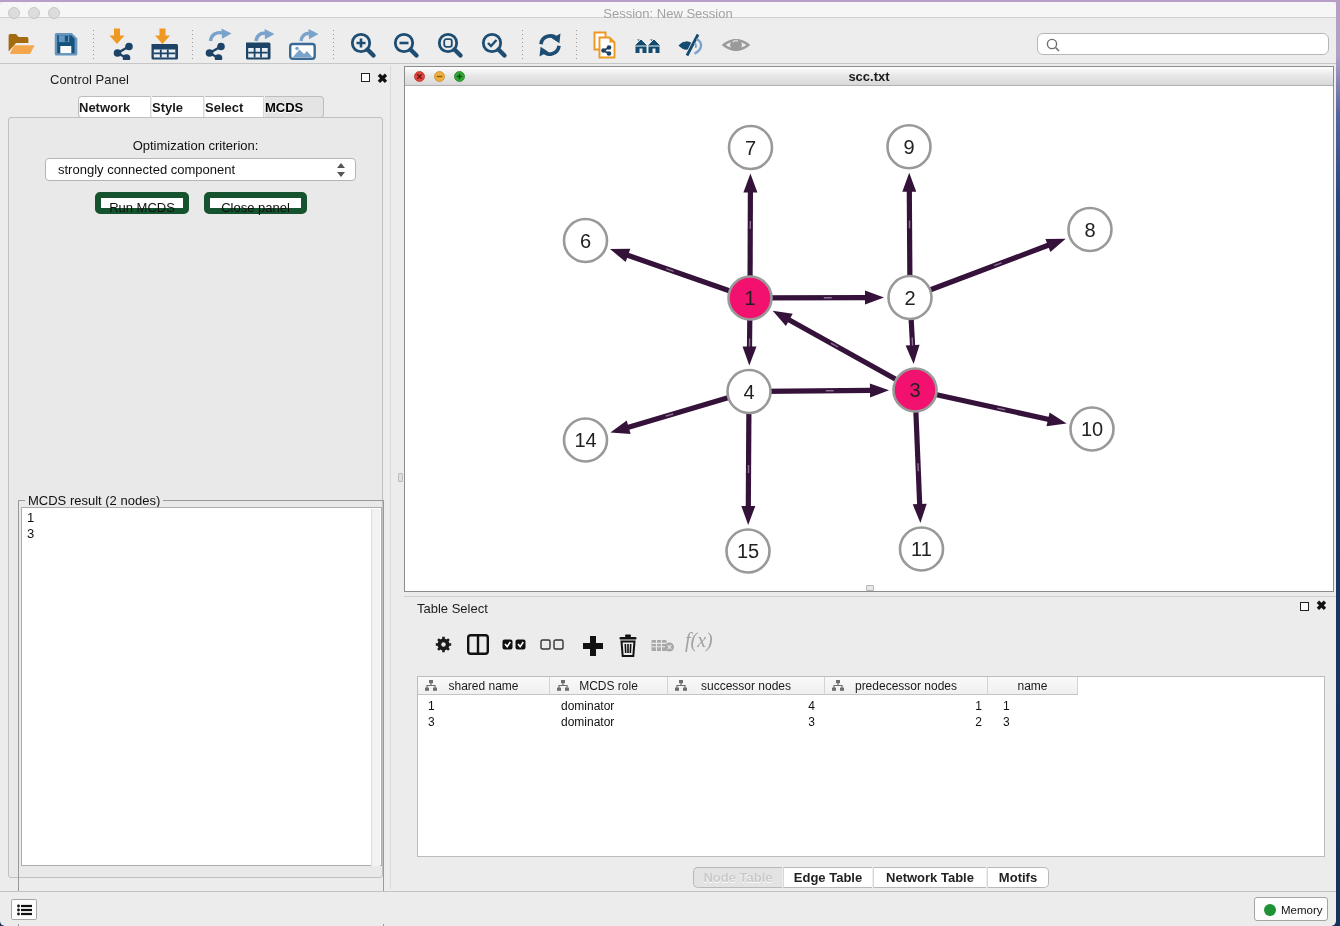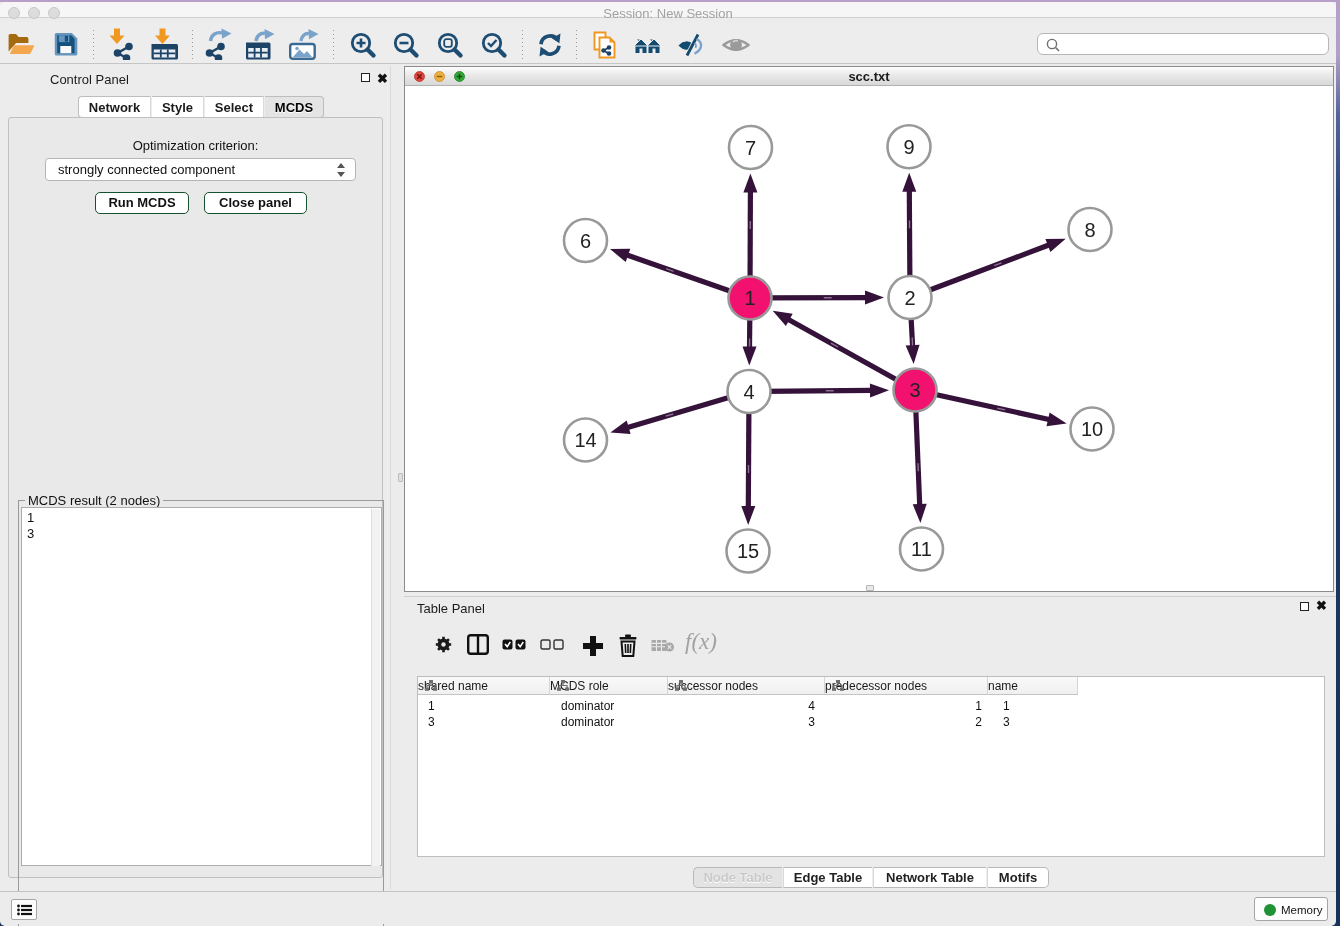--- a/index.html
+++ b/index.html
@@ -15,40 +15,40 @@
 .tbi { position:absolute; top:9px; width:28px; height:28px; }
 .tbib { top:6px; width:32px; height:32px; }
 .tsep { position:absolute; top:8px; width:1px; height:30px; background-image:linear-gradient(#9a9a9a 33%, rgba(255,255,255,0) 0%); background-size:1px 4px; }
 #searchbox { position:absolute; left:1037px; top:11px; width:292px; height:22px; background:#fff; border:1px solid #b7b7b7; border-radius:6px; }
 
 #cpanel { position:absolute; left:0px; top:64px; width:396px; height:825px; }
 #cp-title { position:absolute; left:13px; top:6px; font-size:13px; color:#1c1c1c;margin-left:37px; }
 .float-ico { position:absolute; width:9px; height:9px; border:1.5px solid #222; background:#fff; }
 .close-x { position:absolute; font-size:13px; font-weight:bold; color:#111; }
 #cp-tabs { position:absolute; left:78px; top:30px; height:22px; }
-.tabseg { position:absolute; top:0; height:22px; background:#fff; border-top:1px solid #bdbdbd; border-bottom:1px solid #bdbdbd; text-align:center; font-size:13px; font-weight:bold; color:#1a1a1a; line-height:21px; }
+.tabseg { position:absolute; top:0; height:22px; background:#fff; border-top:1px solid #bdbdbd; border-bottom:1px solid #bdbdbd; text-align:left; font-size:13px; font-weight:bold; color:#1a1a1a; line-height:21px; }
 #cp-content { position:absolute; left:8px; top:51px; width:375px; height:761px; background:#e9e9e9; border:1px solid #c0c0c0; border-radius:3px; }
 #opt-label { position:absolute; top:20px; width:100%; text-align:center; font-size:13px; color:#111; }
 #dropdown { position:absolute; left:36px; top:40px; width:311px; height:23px; background:#fff; border:1px solid #b5b5b5; border-radius:4px; font-size:13px; color:#111; line-height:21px; padding-left:12px; }
-.btn { position:absolute; top:74px; height:22px; background:#fff; border:1px solid #14532d; border-radius:5px; font-size:13px; color:#111; text-align:center; line-height:20px;font-weight:bold; }
+.btn { position:absolute; top:74px; height:22px; background:#fff; border:6px solid #14532d; border-radius:5px; font-size:13px; color:#111; text-align:center; line-height:20px; }
 #mcds-group { position:absolute; left:9px; top:382px; width:366px; height:443px; border:1px solid #9a9a9a; }
 #mcds-label { position:absolute; left:6px; top:-8px; background:#e9e9e9; padding:0 3px; font-size:13px; color:#111; }
 #mcds-inner { position:absolute; left:2px; top:6px; width:361px; height:359px; background:#fff; border:1px solid #adadad; font-size:13px; color:#111; line-height:16px; padding:2px 0 0 5px; }
 #mcds-scroll { position:absolute; right:1px; top:1px; width:9px; height:357px; background:#f2f2f2; border-left:1px solid #ddd; }
 
 #netwin { position:absolute; left:404px; top:64px; width:930px; height:526px; border:1px solid #8b8b8b; background:#fff; }
 #nettitle { position:absolute; left:0; top:0; width:100%; height:19px; background:linear-gradient(180deg,#fdfdfd,#e9e9e9 45%,#d8d8d8); border-bottom:1px solid #b2b2b2; }
 #nettitle .txt { position:absolute; width:100%; text-align:center; top:2px; font-size:13px; color:#1a1a1a; font-weight:bold; }
 #graph { position:absolute; left:0; top:21px; }
 
 #tpanel { position:absolute; left:404px; top:594px; width:932px; height:295px; border-top:1px solid #cfcfcf; }
 #tp-title { position:absolute; left:13px; top:4px; font-size:13px; color:#1c1c1c; }
 #tp-toolbar { position:absolute; left:13px; top:22px; width:906px; height:40px; }
 #ttable { position:absolute; left:13px; top:79px; width:908px; height:181px; background:#fff; border:1px solid #bdbdbd; }
-.th { position:absolute; top:0; height:18px; background:linear-gradient(180deg,#f9f9f9,#f0f0f0); border-right:1px solid #d4d4d4; border-bottom:1px solid #c4c4c4; font-size:12px; color:#1a1a1a; text-align:left; line-height:18px; }
+.th { position:absolute; top:0; height:18px; background:linear-gradient(180deg,#f9f9f9,#f0f0f0); border-right:1px solid #d4d4d4; border-bottom:1px solid #c4c4c4; font-size:12px; color:#1a1a1a; text-align:center; line-height:18px; }
 .td { position:absolute; font-size:12px; color:#111; height:16px; line-height:16px; }
 #tp-tabs { position:absolute; top:270px; height:21px; }
 .btabseg { position:absolute; top:0; height:21px; background:#fff; border-top:1px solid #b9b9b9; border-bottom:1px solid #b9b9b9; text-align:center; font-size:13px; font-weight:bold; color:#222; line-height:20px; }
 
 #statusbar { position:absolute; left:0; top:889px; width:1336px; height:33px; background:#ececec; border-top:1px solid #c3c3c3; border-radius:0 0 5px 5px; }
 #listbtn { position:absolute; left:11px; top:7px; width:26px; height:21px; background:#fdfdfd; border:1px solid #a8a8a8; border-radius:2px; }
 #membtn { position:absolute; left:1254px; top:5px; width:74px; height:24px; background:#fdfdfd; border:1px solid #a5a5a5; border-radius:3px; font-size:11.5px; color:#111; }
 </style>
 </head>
 <body>
@@ -294,21 +294,21 @@
       <text x="685" y="148.5">8</text>
       <text x="504" y="65.7">9</text>
       <text x="687" y="348">10</text>
       <text x="516.5" y="468">11</text>
       <text x="180.5" y="359">14</text>
       <text x="343" y="470">15</text>
       </g>
     </svg>
   </div>
   <div id="tpanel">
-    <div id="tp-title">Table Panel</div>
+    <div id="tp-title">Table Select</div>
     <div class="float-ico" style="left:896px; top:5px;"></div>
     <div class="close-x" style="left:912px; top:1px;">✖</div>
     <div id="tp-toolbar">
       <svg style="position:absolute;left:18px;top:17px;" width="17" height="17" viewBox="0 0 17 17">
         <g fill="#1a1a1a">
             <circle cx="8.5" cy="8.5" r="6"></circle>
         <g stroke="#1a1a1a" stroke-width="2.6">
               <path d="M8.5 0.8 v3 M8.5 13.2 v3 M0.8 8.5 h3 M13.2 8.5 h3 M3.05 3.05 l2.1 2.1 M11.85 11.85 l2.1 2.1 M13.95 3.05 l-2.1 2.1 M5.15 11.85 l-2.1 2.1"></path>
             </g>
           </g>
@@ -340,21 +340,21 @@
       <svg style="position:absolute;left:234px;top:20px;" width="24" height="13" viewBox="0 0 24 13">
         <g fill="#a8a8a8">
             <rect x="0.5" y="1" width="15" height="11" rx="1"></rect>
           </g>
         <g stroke="#e9e9e9" stroke-width="1.1">
             <path d="M0.5 4.4 h15 M0.5 7.8 h15 M5.5 1 v11 M10.5 1 v11"></path>
           </g>
         <circle cx="18.5" cy="8" r="4.5" fill="#a8a8a8"></circle>
         <path d="M16.7 6.2 l3.6 3.6 M20.3 6.2 l-3.6 3.6" stroke="#e9e9e9" stroke-width="1.2"></path>
       </svg>
-      <div style="position:absolute;left:268px;top:10px;font-family:'Liberation Serif',serif;font-style:italic;font-size:23px;color:#a2a2a2;">f(x)</div>
+      <div style="position:absolute;left:268px;top:10px;font-family:'Liberation Serif',serif;font-style:italic;font-size:20px;color:#a2a2a2;">f(x)</div>
     </div>
     <div id="ttable">
       <div class="th" style="left:0px; width:132px;"><svg class="hico" width="12" height="11" viewBox="0 0 12 11" style="position:absolute;left:7px;top:3px;">
             <rect x="4" y="0" width="4" height="3.2" fill="#6e6e6e"></rect>
             <path d="M6 3 v2.5 M2 8 V5.5 H10 V8" stroke="#6e6e6e" stroke-width="1.2" fill="none"></path>
             <rect x="0" y="7.6" width="4" height="3.2" fill="#6e6e6e"></rect>
             <rect x="8" y="7.6" width="4" height="3.2" fill="#6e6e6e"></rect>
           </svg>shared name</div>
       <div class="th" style="left:132px; width:118px;"><svg class="hico" width="12" height="11" viewBox="0 0 12 11" style="position:absolute;left:7px;top:3px;">
             <rect x="4" y="0" width="4" height="3.2" fill="#6e6e6e"></rect>

